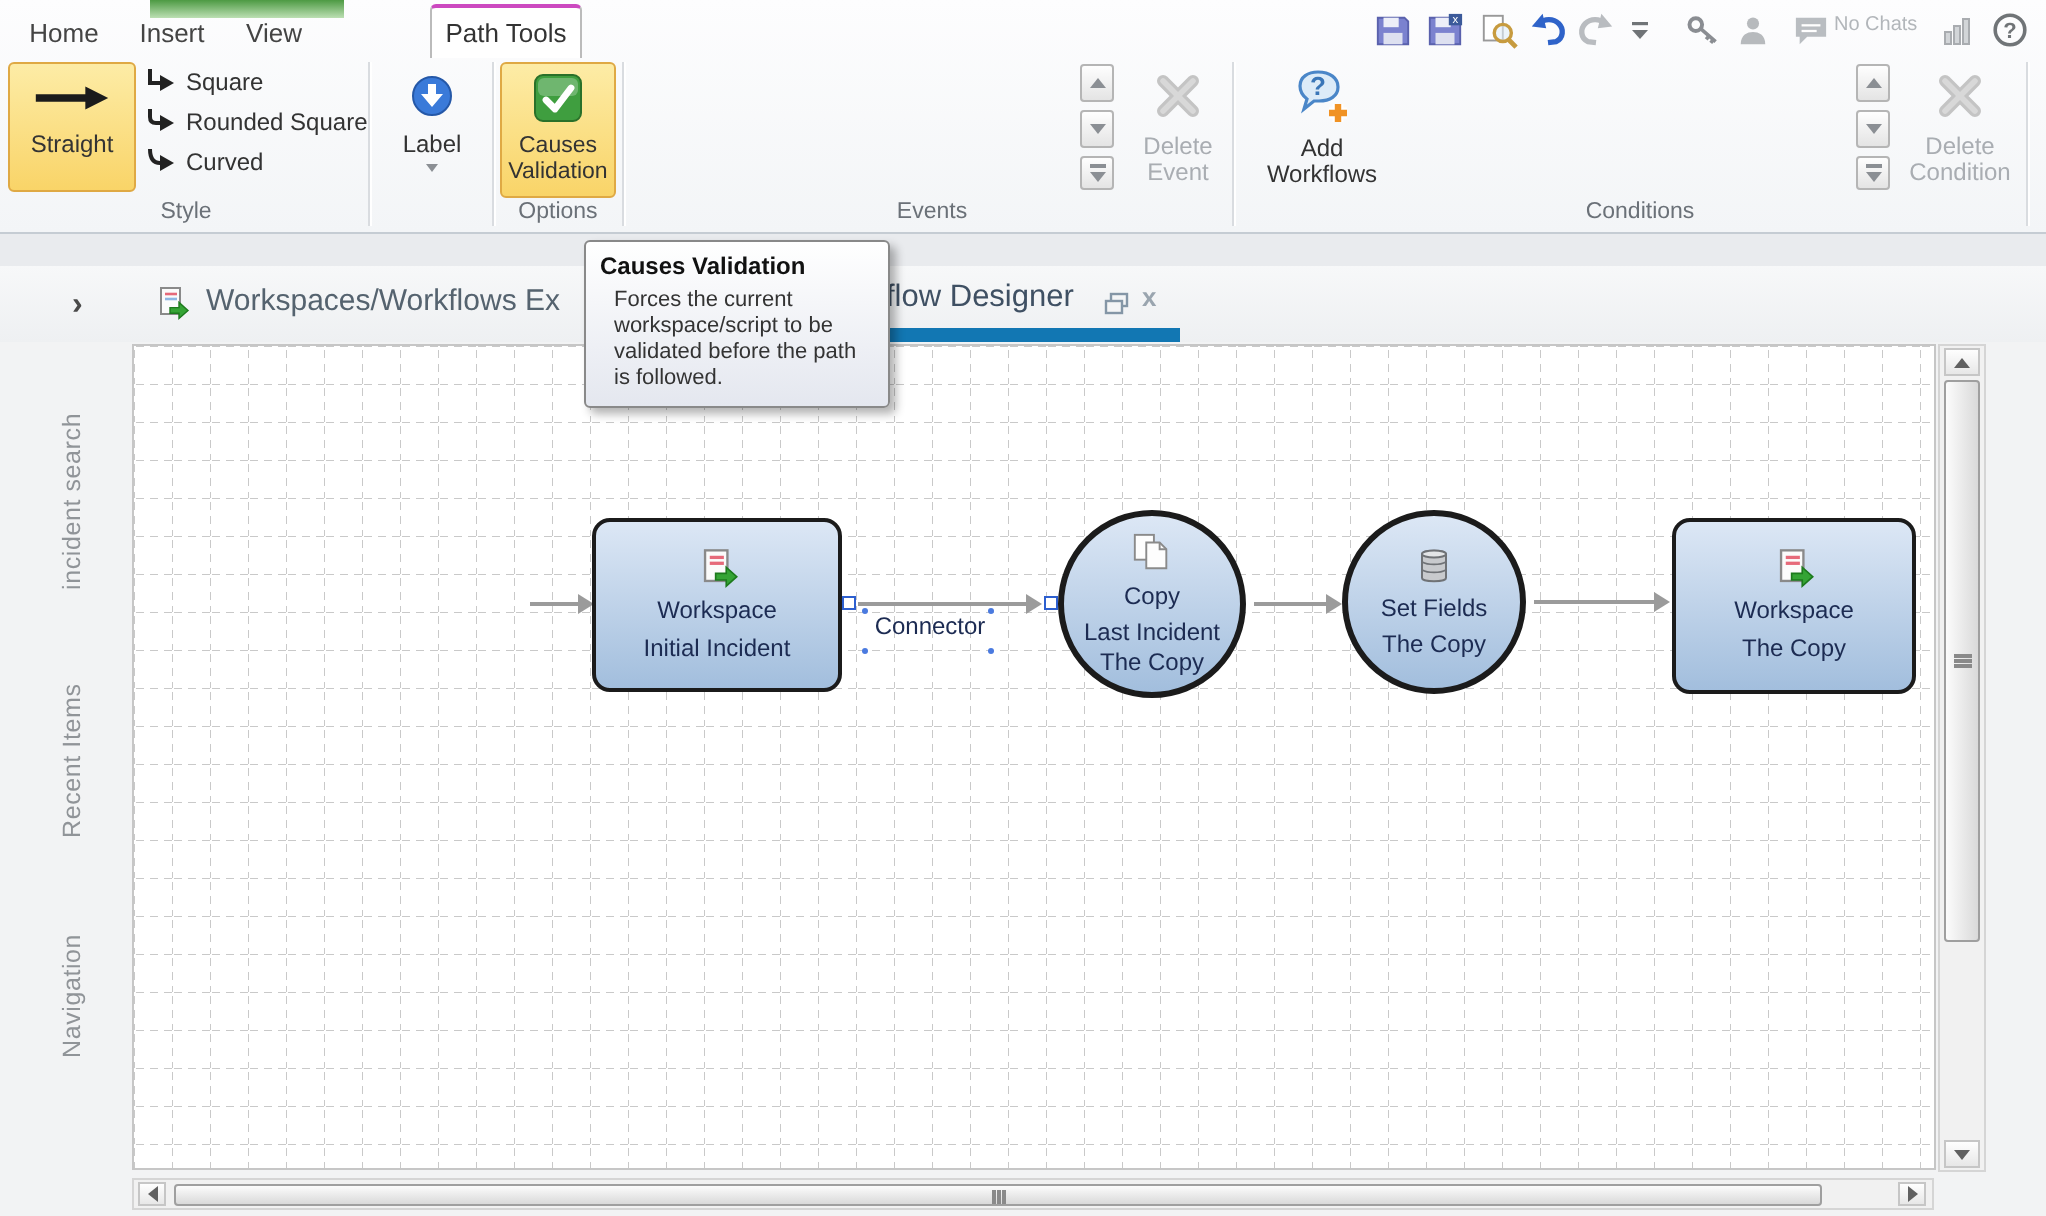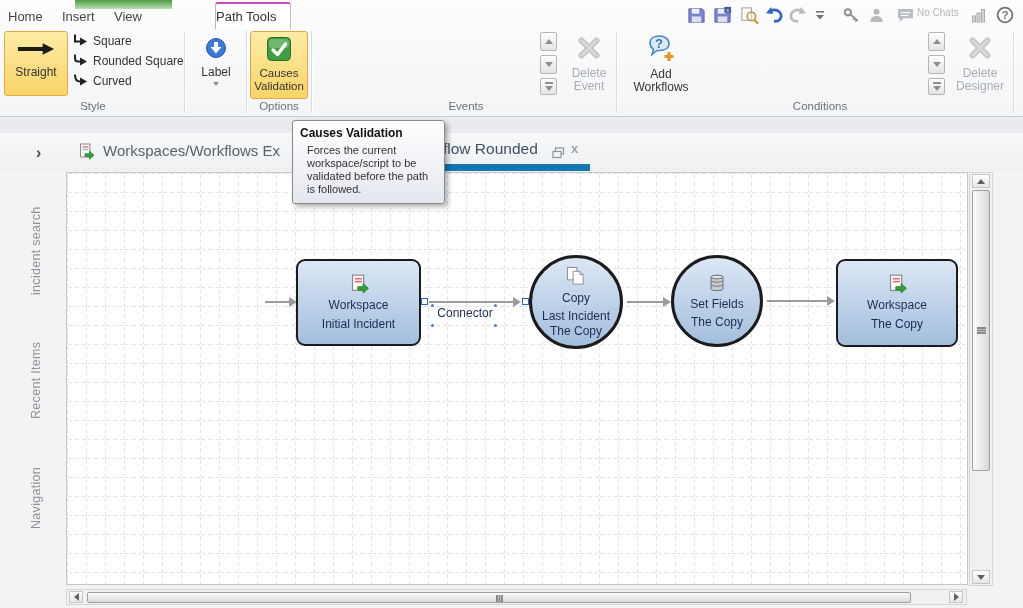--- a/index.html
+++ b/index.html
@@ -5,21 +5,21 @@
   * { margin:0; padding:0; box-sizing:border-box; }
   html,body { width:1023px; height:608px; }
   body { font-family:"Liberation Sans", sans-serif; background:#f2f3f4; position:relative; overflow:hidden; }
   .abs { position:absolute; }
 
   
   .ribbon { position:absolute; left:0; top:0; width:1023px; height:117px;
             background:linear-gradient(#fdfdfe,#f3f5f7); border-bottom:1px solid #c5ccd3; }
   .ctx-green { position:absolute; left:75px; top:0; width:97px; height:9px;
                background:linear-gradient(#4d9a43,#bcdfb3); }
-  .rtab { position:absolute; top:5px; height:23px; line-height:23px; text-align:left;
+  .rtab { position:absolute; top:5px; height:23px; line-height:23px; text-align:center;
           font-size:13px; color:#444; cursor:default; }
   .rtab.active { top:2px; height:27px; line-height:26px; background:#fff;
                  border:1px solid #bbb; border-bottom:none; border-top:2px solid #cc49c0;
                  border-radius:3px 3px 0 0; color:#333;margin-left:43px; }
   .qat { position:absolute; top:0; left:680px; width:343px; height:28px; }
   .qicon { position:absolute; top:5px; width:22px; height:20px; display:flex; align-items:center; justify-content:center; }
   .qlabel { position:absolute; top:7px; font-size:10px; color:#b2b6ba; }
 
   .group-divider { position:absolute; top:31px; height:82px; width:1px; background:#d9dce0;
                    box-shadow:1px 0 0 #fff; }
@@ -286,40 +286,40 @@
         <span class="mini-bar"></span>
         <span class="tri-down"></span>
       </div>
     <div class="big-btn" style="left:948px;width:64px;height:66px">
       <span style="margin-top:3px">
         <svg width="28" height="28" viewBox="0 0 30 30">
             <path d="M7 7 L23 23 M23 7 L7 23" stroke="#c4c4c4" stroke-width="6.5" stroke-linecap="round"></path>
             <path d="M7 7 L23 23 M23 7 L7 23" stroke="#d8d8d8" stroke-width="3" stroke-linecap="round"></path>
           </svg>
       </span>
-      <span class="cap disabled-txt">Delete Designer</span>
+      <span class="cap disabled-txt">Delete Condition</span>
     </div>
     <div class="group-label" style="left:754px;width:132px">Conditions</div>
     <div class="group-divider" style="left:1013px"></div>
   </div>
 
   <div class="midstrip"></div>
   <div class="doctabs">
     <span class="chevron">›</span>
     <span class="abs" style="left:78px;top:10px">
       <svg width="17" height="17" viewBox="0 0 17 17">
           <rect x="2.5" y="1" width="9.5" height="13" fill="#fbfbfb" stroke="#8a8a8a"></rect>
           <line x1="4.5" y1="4" x2="10.5" y2="4" stroke="#e66a7a" stroke-width="1.3"></line>
           <line x1="4.5" y1="6.5" x2="10.5" y2="6.5" stroke="#8fb7e4" stroke-width="1.3"></line>
           <path d="M7 10.8 h4.5 v-2.6 l4.5 4 -4.5 4 v-2.6 H7 z" fill="#35a435" stroke="#1d7a1d" stroke-width="0.7"></path>
         </svg>
     </span>
     <span class="dtab-label" style="left:103px;top:9px">Workspaces/Workflows Ex</span>
     <div class="tab-underline"></div>
-    <span class="dtab-label" style="left:443px;top:7px;font-size:15.5px;color:#3f5063">flow Rounded</span>
+    <span class="dtab-label" style="left:443px;top:7px;font-size:15.5px;color:#3f5063">flow Designer</span>
     <span class="abs" style="left:552px;top:12px">
       <svg width="13" height="12" viewBox="0 0 13 12">
           <rect x="3.5" y="1" width="8" height="6" fill="none" stroke="#8496a6" stroke-width="1.2"></rect>
           <rect x="1" y="4.5" width="8" height="6" fill="#f4f5f6" stroke="#8496a6" stroke-width="1.2"></rect>
         </svg>
     </span>
     <span class="tab-close">x</span>
   </div>
 
   <div class="side-label" style="top:183px;height:135px">incident search</div>

